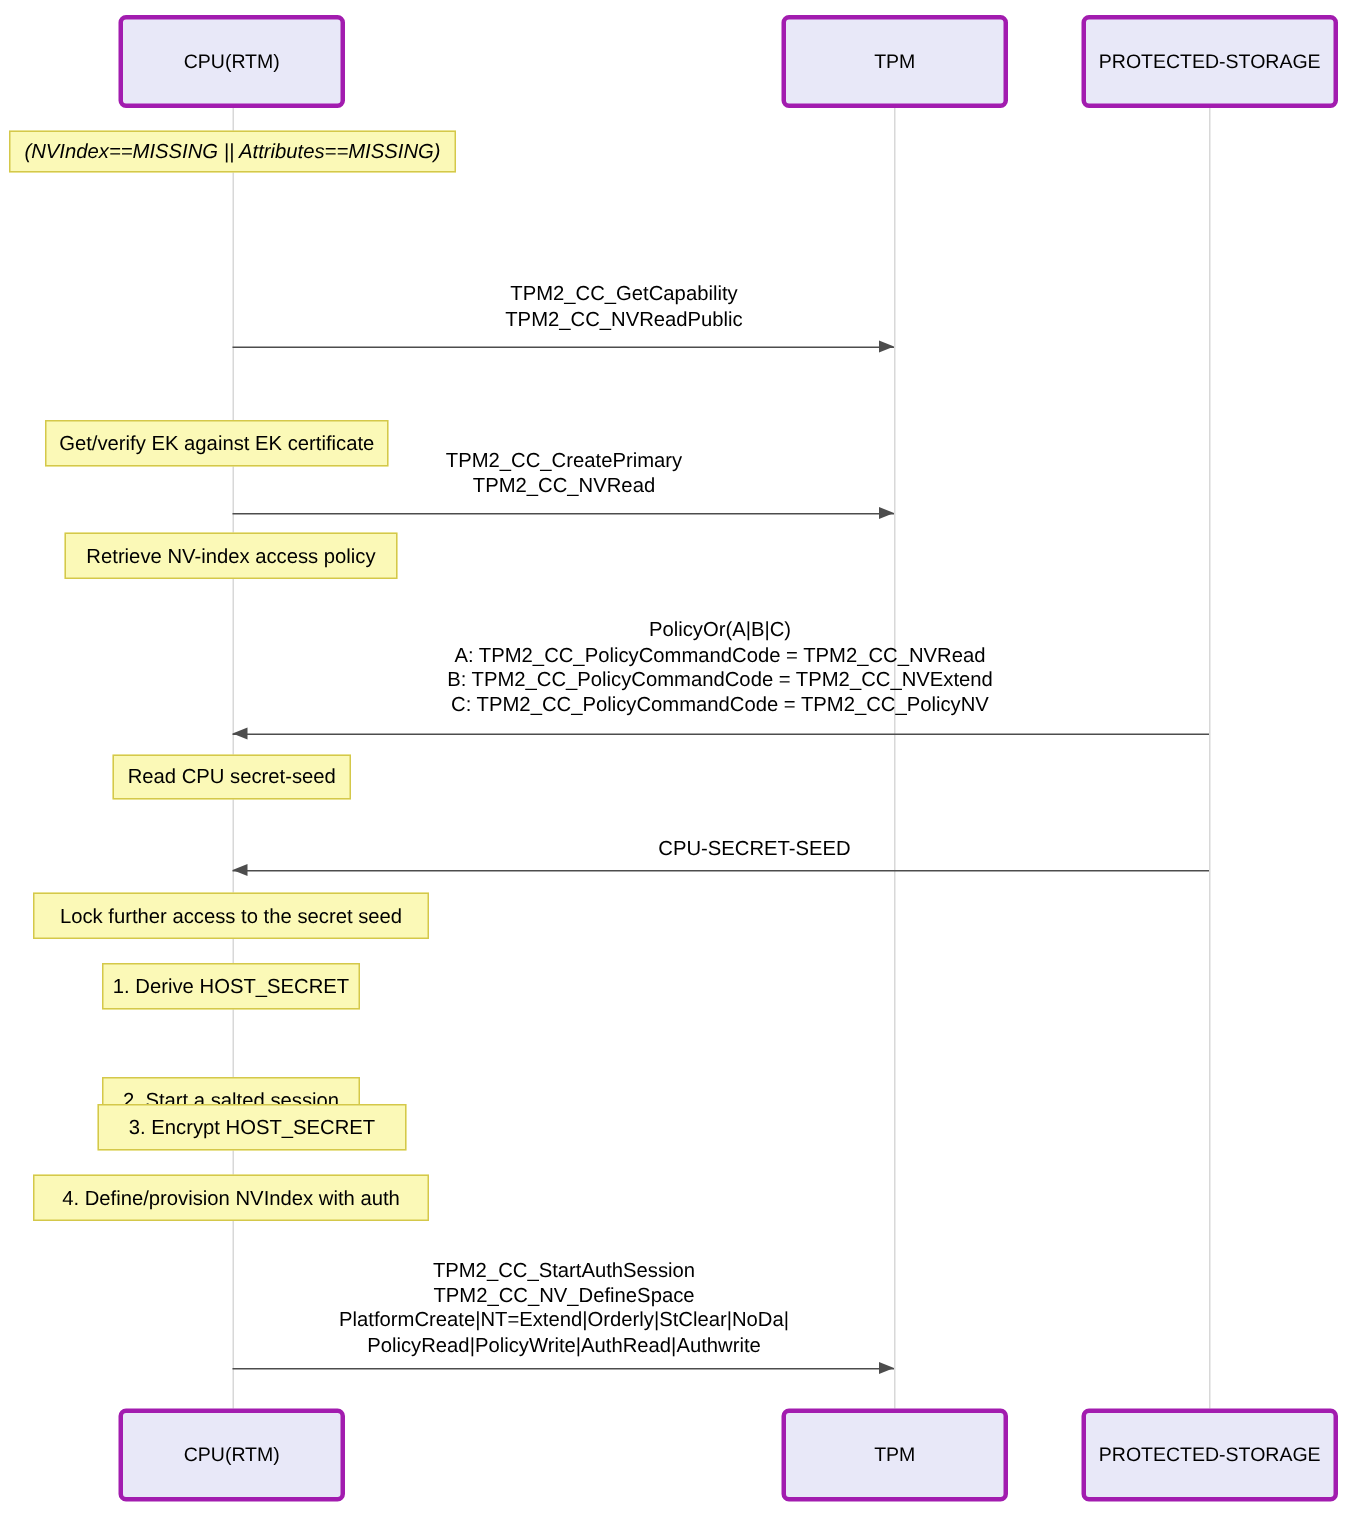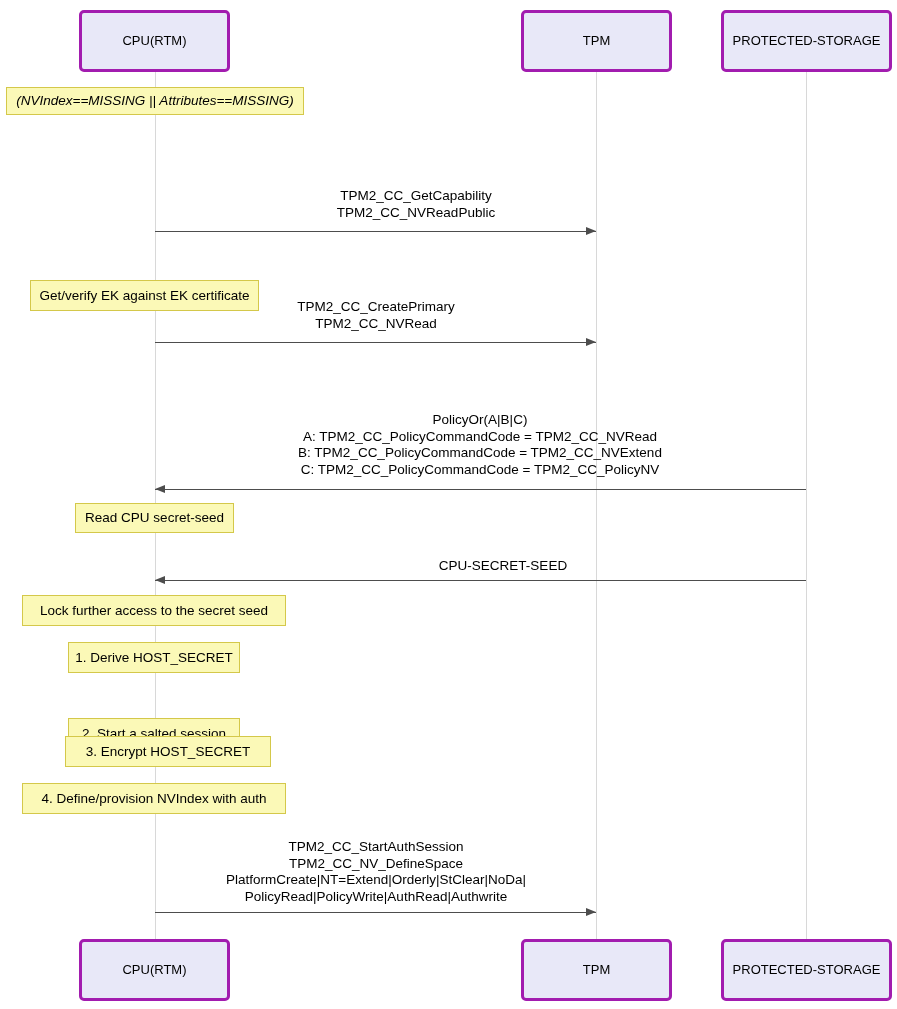--- a/index.html
+++ b/index.html
@@ -142,20 +142,23 @@
     <div class="msg-label" style="top: 839px; left: 0px; width: 100%; text-align: center;"><div style="display: inline-block; position: absolute; left: 376px; transform: translateX(-50%);">TPM2_CC_StartAuthSession
 TPM2_CC_NV_DefineSpace
 PlatformCreate|NT=Extend|Orderly|StClear|NoDa|
 PolicyRead|PolicyWrite|AuthRead|Authwrite</div></div>
     <div class="note" style="left: 6px; top: 87px; width: 298px; height: 28px; font-style: italic;">
       <span>(NVIndex==MISSING || Attributes==MISSING)</span>
     </div>
     <div class="note" style="left: 30px; top: 244px; width: 229px; height: 31px; margin-top: 36px;">
       <span>Get/verify EK against EK certificate</span>
     </div>
+    <div class="note" style="left: 43px; top: 355px; width: 222px; height: 31px;">
+      <span>Retrieve NV-index access policy</span>
+    </div>
     <div class="note" style="left: 75px; top: 503px; width: 159px; height: 30px;">
       <span>Read CPU secret-seed</span>
     </div>
     <div class="note" style="left: 22px; top: 595px; width: 264px; height: 31px;">
       <span>Lock further access to the secret seed</span>
     </div>
     <div class="note" style="left: 68px; top: 642px; width: 172px; height: 31px;">
       <span>1. Derive HOST_SECRET</span>
     </div>
     <div class="note" style="left: 68px; top: 718px; width: 172px; height: 31px;">

